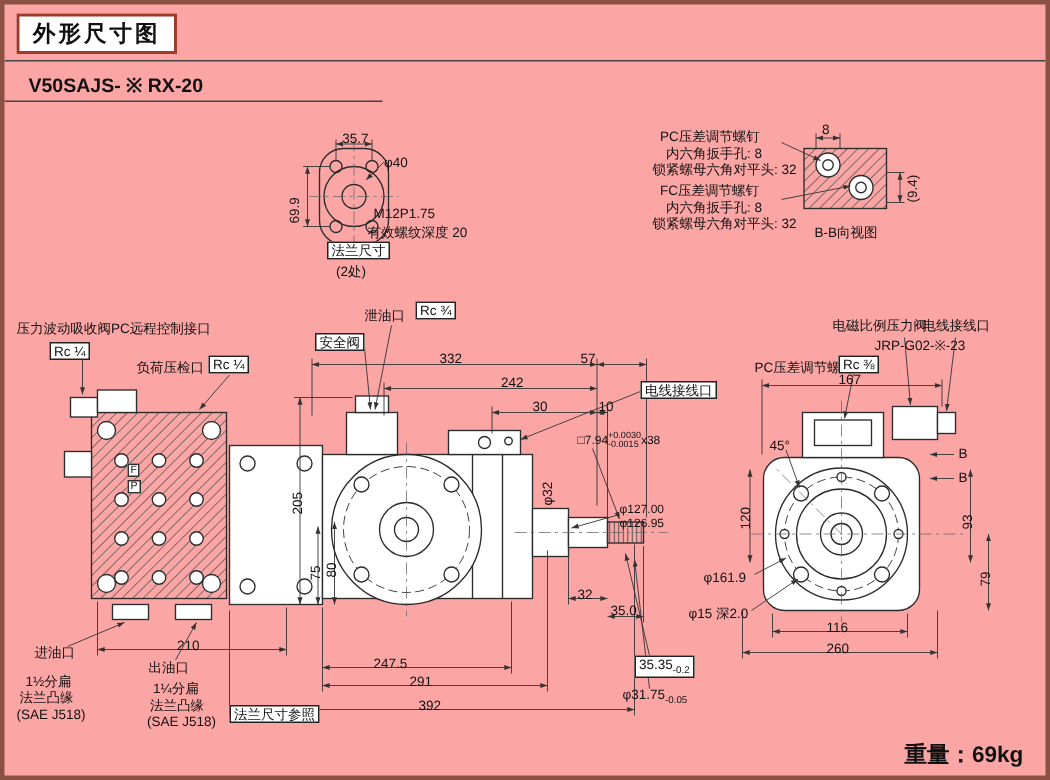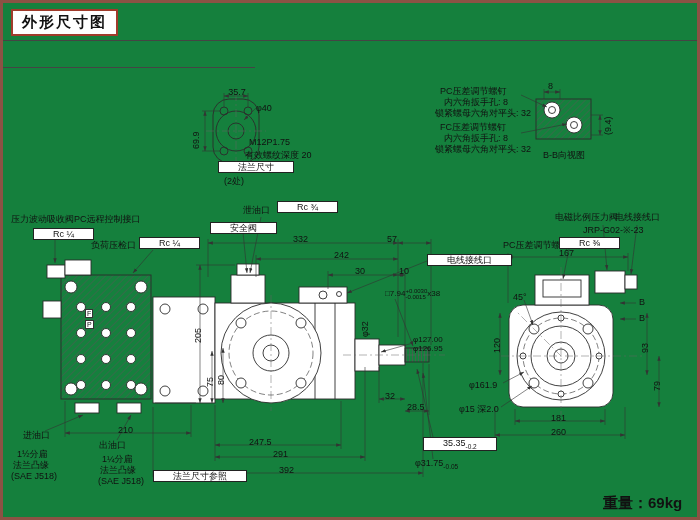--- a/index.html
+++ b/index.html
@@ -1,41 +1,42 @@
 <!DOCTYPE html>
 <html><head>
 <meta charset="utf-8">
 <style>
   html,body{margin:0;padding:0;background:#d8d8d8;}
-  .sheet{position:relative;width:700px;height:520px;background:#15803d;border:3px solid #8b5244;
+  .sheet{position:relative;width:700px;height:520px;background:#fca5a5;border:3px solid #8b5244;
          box-sizing:border-box;overflow:hidden;font-family:"Liberation Sans",sans-serif;color:#111;}
   .title-box{position:absolute;left:8px;top:6px;border:2px solid #a03b2b;padding:2px 9px;
              font-size:15px;font-weight:bold;letter-spacing:2px;background:#fff;}
   .hline{position:absolute;left:0;right:0;top:37px;border-top:1.5px solid #444;}
   .model{position:absolute;left:16px;top:44px;font-size:13px;font-weight:bold;}
   .model-ul{position:absolute;left:0;top:64px;width:252px;border-top:1px solid #444;}
   svg{position:absolute;left:0;top:0;}
   .lb{position:absolute;font-size:9px;line-height:1.15;white-space:nowrap;color:#111;}
   .s8{font-size:8px;}
-  .bx{border:1px solid #222;padding:0 19px;background:#fff;}
+  .bx{border:1px solid #222;padding:0 2px;background:#fff;}
   .v{transform:rotate(-90deg);transform-origin:left top;}
   .ctr{text-align:center;}
   .tag{background:#fff;border:1px solid #333;padding:0 1px;font-size:7px;line-height:1;}
   .tol{font-size:6.5px;}
   .stack{display:inline-flex;flex-direction:column;vertical-align:middle;line-height:1;}
   .stack i{font-style:normal;font-size:6px;}
   .weight{position:absolute;left:600px;top:491px;font-size:15px;font-weight:bold;}
 </style>
 </head>
 <body>
 
 <div class="sheet">
 
   <div class="title-box">外形尺寸图</div>
   <div class="hline"></div>
+  <div class="model">V50SAJS- ※ RX-20</div>
   <div class="model-ul"></div>
 
   <svg width="700" height="520" viewBox="0 0 700 520">
     <defs>
       <marker id="ar" viewBox="0 0 10 10" refX="10" refY="5" markerWidth="8" markerHeight="8" orient="auto-start-reverse">
         <path d="M0,1.5 L10,5 L0,8.5 z" fill="#333"></path>
       </marker>
       <pattern id="hatch" width="5" height="5" patternUnits="userSpaceOnUse" patternTransform="rotate(45)">
         <line x1="0" y1="0" x2="0" y2="5" stroke="#555" stroke-width="1"></line>
       </pattern>
@@ -276,21 +277,21 @@
         <i>+0.0030</i>
         <i>-0.0015</i>
       </span><span>x38</span></span>
   <span class="lb s8" style="left:410px;top:332px">φ127.00</span>
   <span class="lb s8" style="left:410px;top:341px">φ126.95</span>
   <span class="lb v" style="left:190px;top:340px">205</span>
   <span class="lb v" style="left:202px;top:384px">75</span>
   <span class="lb v" style="left:213px;top:382px">80</span>
   <span class="lb v" style="left:357px;top:334px">φ32</span>
   <span class="lb" style="left:382px;top:388px">32</span>
-  <span class="lb" style="left:404px;top:399px">28.5</span>
+  <span class="lb" style="left:404px;top:399px">35.0</span>
   <span class="lb" style="left:115px;top:422px">210</span>
   <span class="lb" style="left:246px;top:434px">247.5</span>
   <span class="lb" style="left:270px;top:446px">291</span>
   <span class="lb" style="left:276px;top:462px">392</span>
   <span class="lb bx" style="left:420px;top:434px"><span>35.35</span><sub class="tol">-0.2</sub></span>
   <span class="lb" style="left:412px;top:455px"><span>φ31.75</span><sub class="tol">-0.05</sub></span>
 
   <span class="lb" style="left:20px;top:427px">进油口</span>
   <span class="lb" style="left:96px;top:437px">出油口</span>
   <span class="lb" style="left:14px;top:446px">1½分扁</span>
@@ -308,18 +309,18 @@
   <span class="lb bx" style="left:556px;top:234px">Rc ⅜</span>
   <span class="lb" style="left:556px;top:245px">167</span>
   <span class="lb" style="left:510px;top:289px">45°</span>
   <span class="lb v" style="left:489px;top:350px">120</span>
   <span class="lb v" style="left:637px;top:350px">93</span>
   <span class="lb v" style="left:649px;top:388px">79</span>
   <span class="lb" style="left:636px;top:294px">B</span>
   <span class="lb" style="left:636px;top:310px">B</span>
   <span class="lb" style="left:466px;top:377px">φ161.9</span>
   <span class="lb" style="left:456px;top:401px">φ15 深2.0</span>
-  <span class="lb" style="left:548px;top:410px">181</span>
+  <span class="lb" style="left:548px;top:410px">116</span>
   <span class="lb" style="left:548px;top:424px">260</span>
 
   <div class="weight"><span>重量：</span><span>69kg</span></div>
 
 </div>
 
 </body></html>

